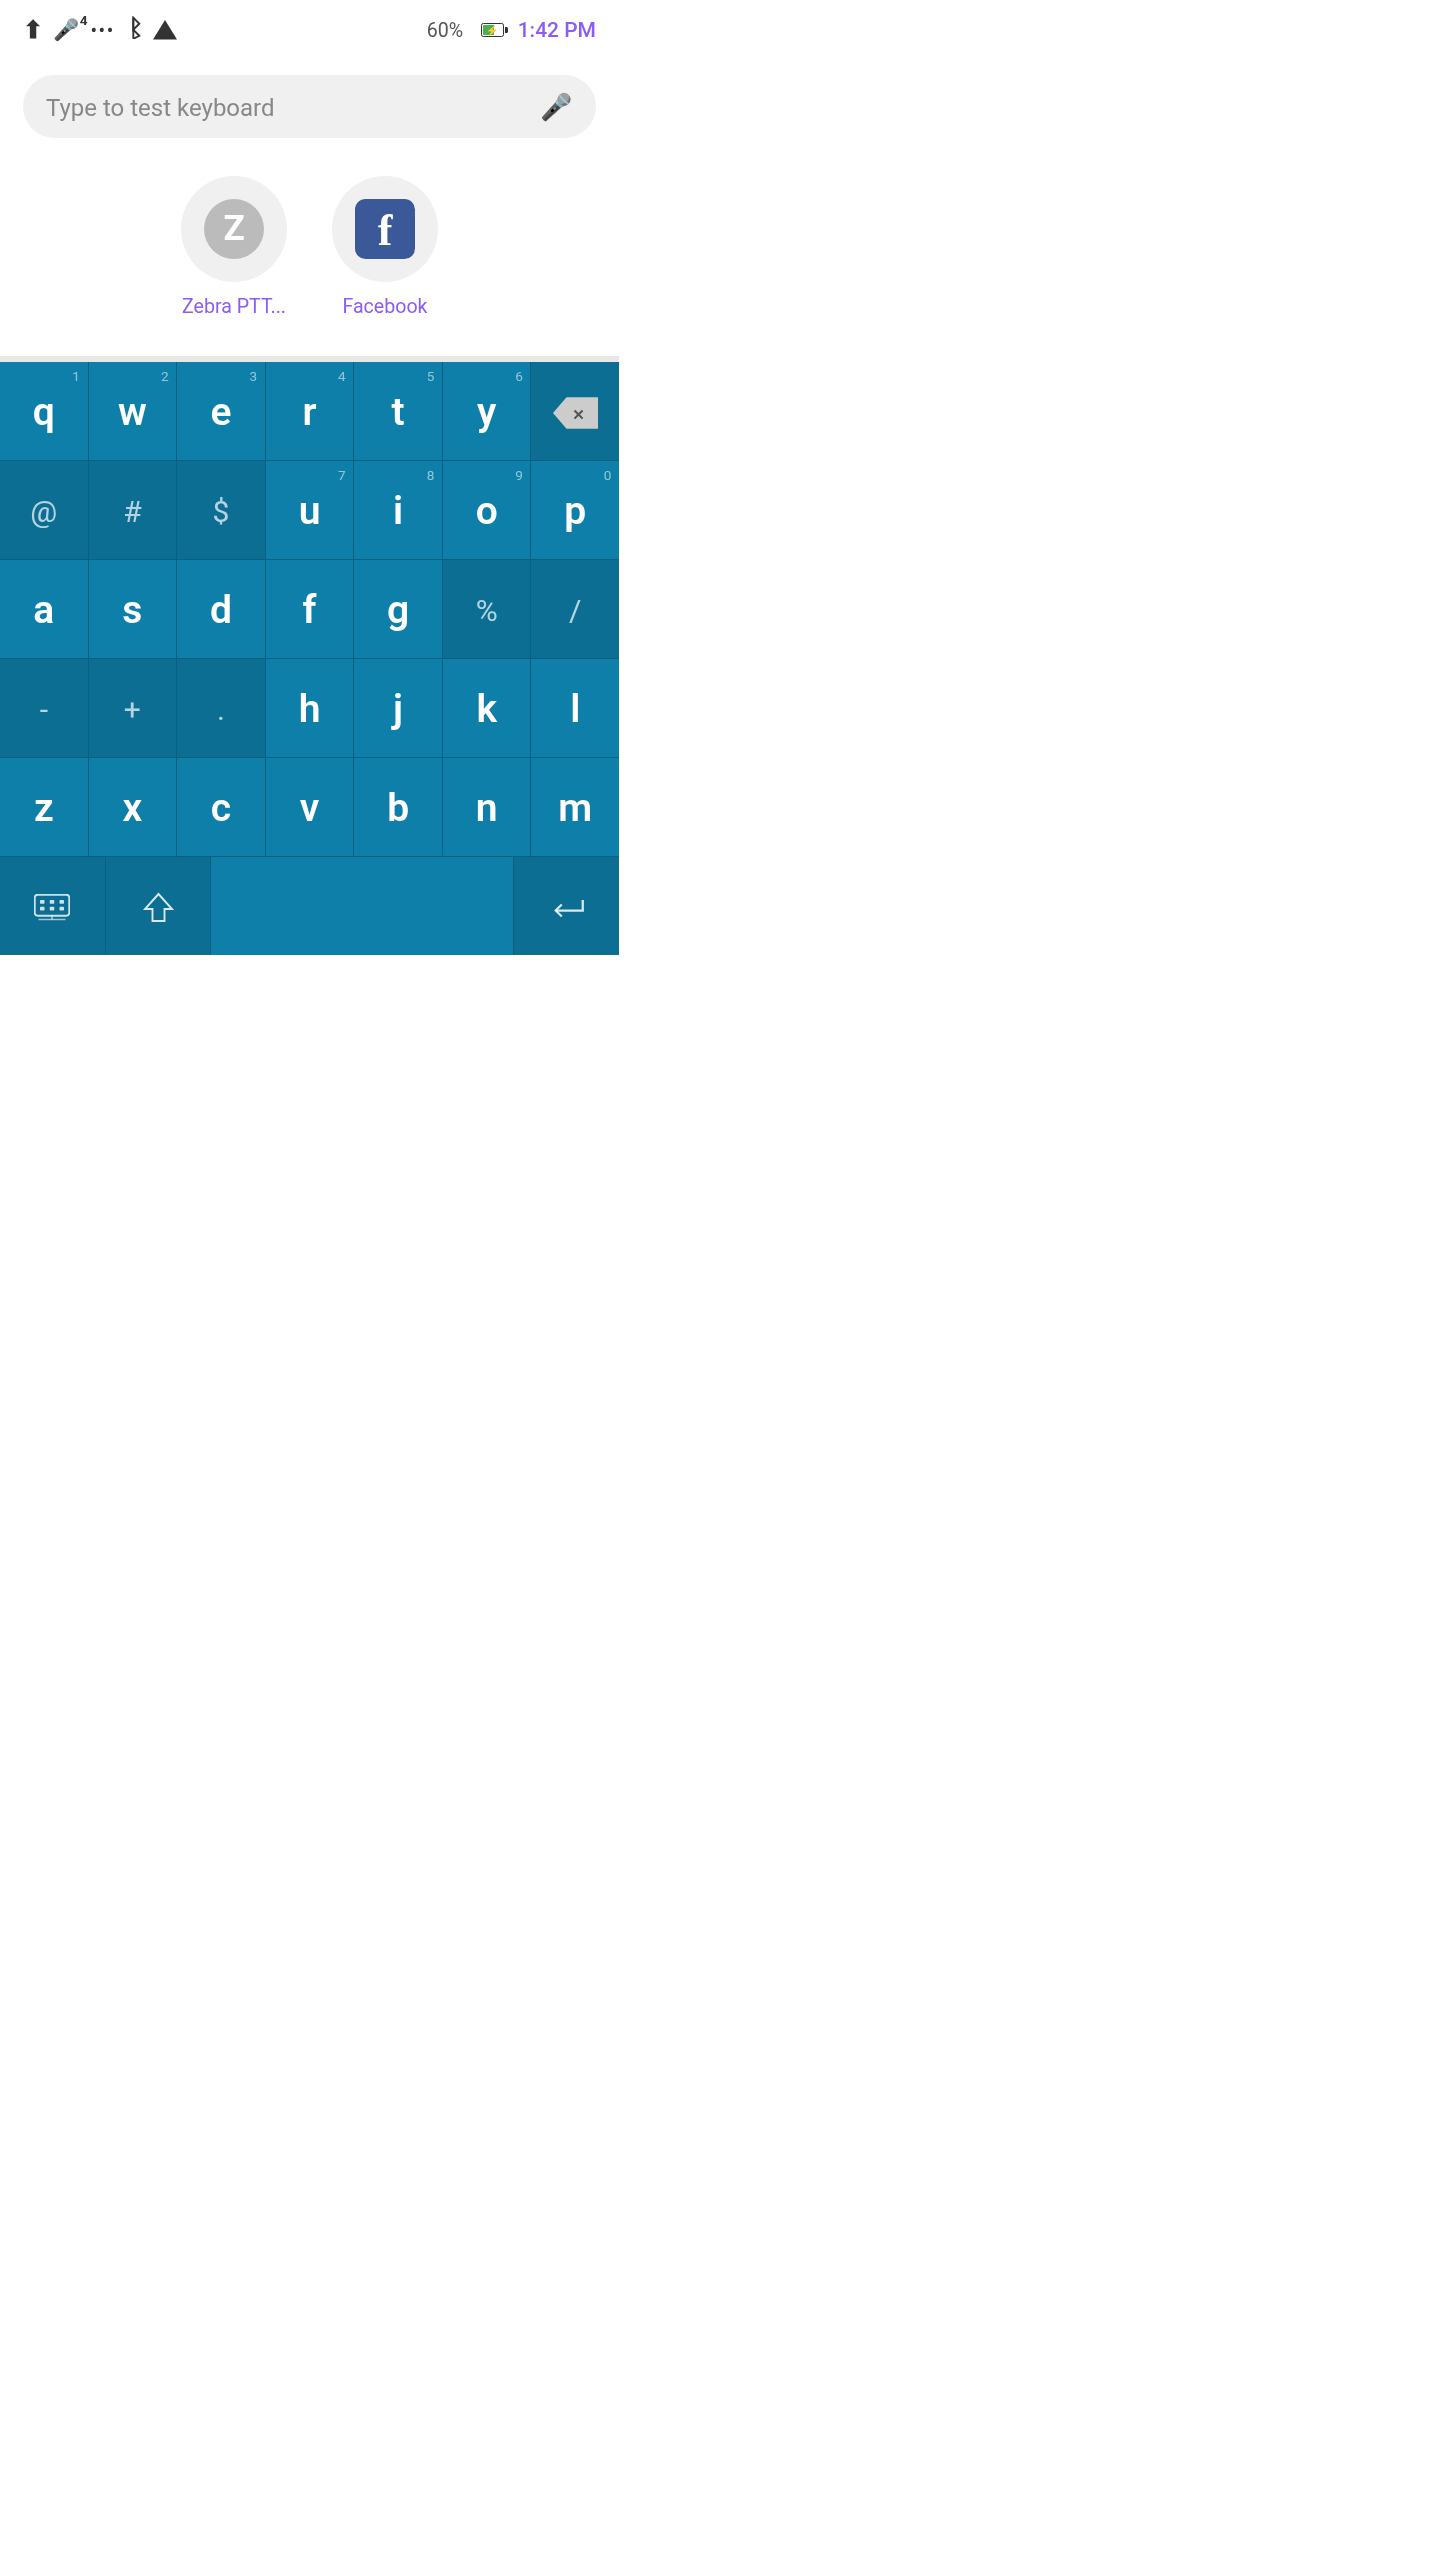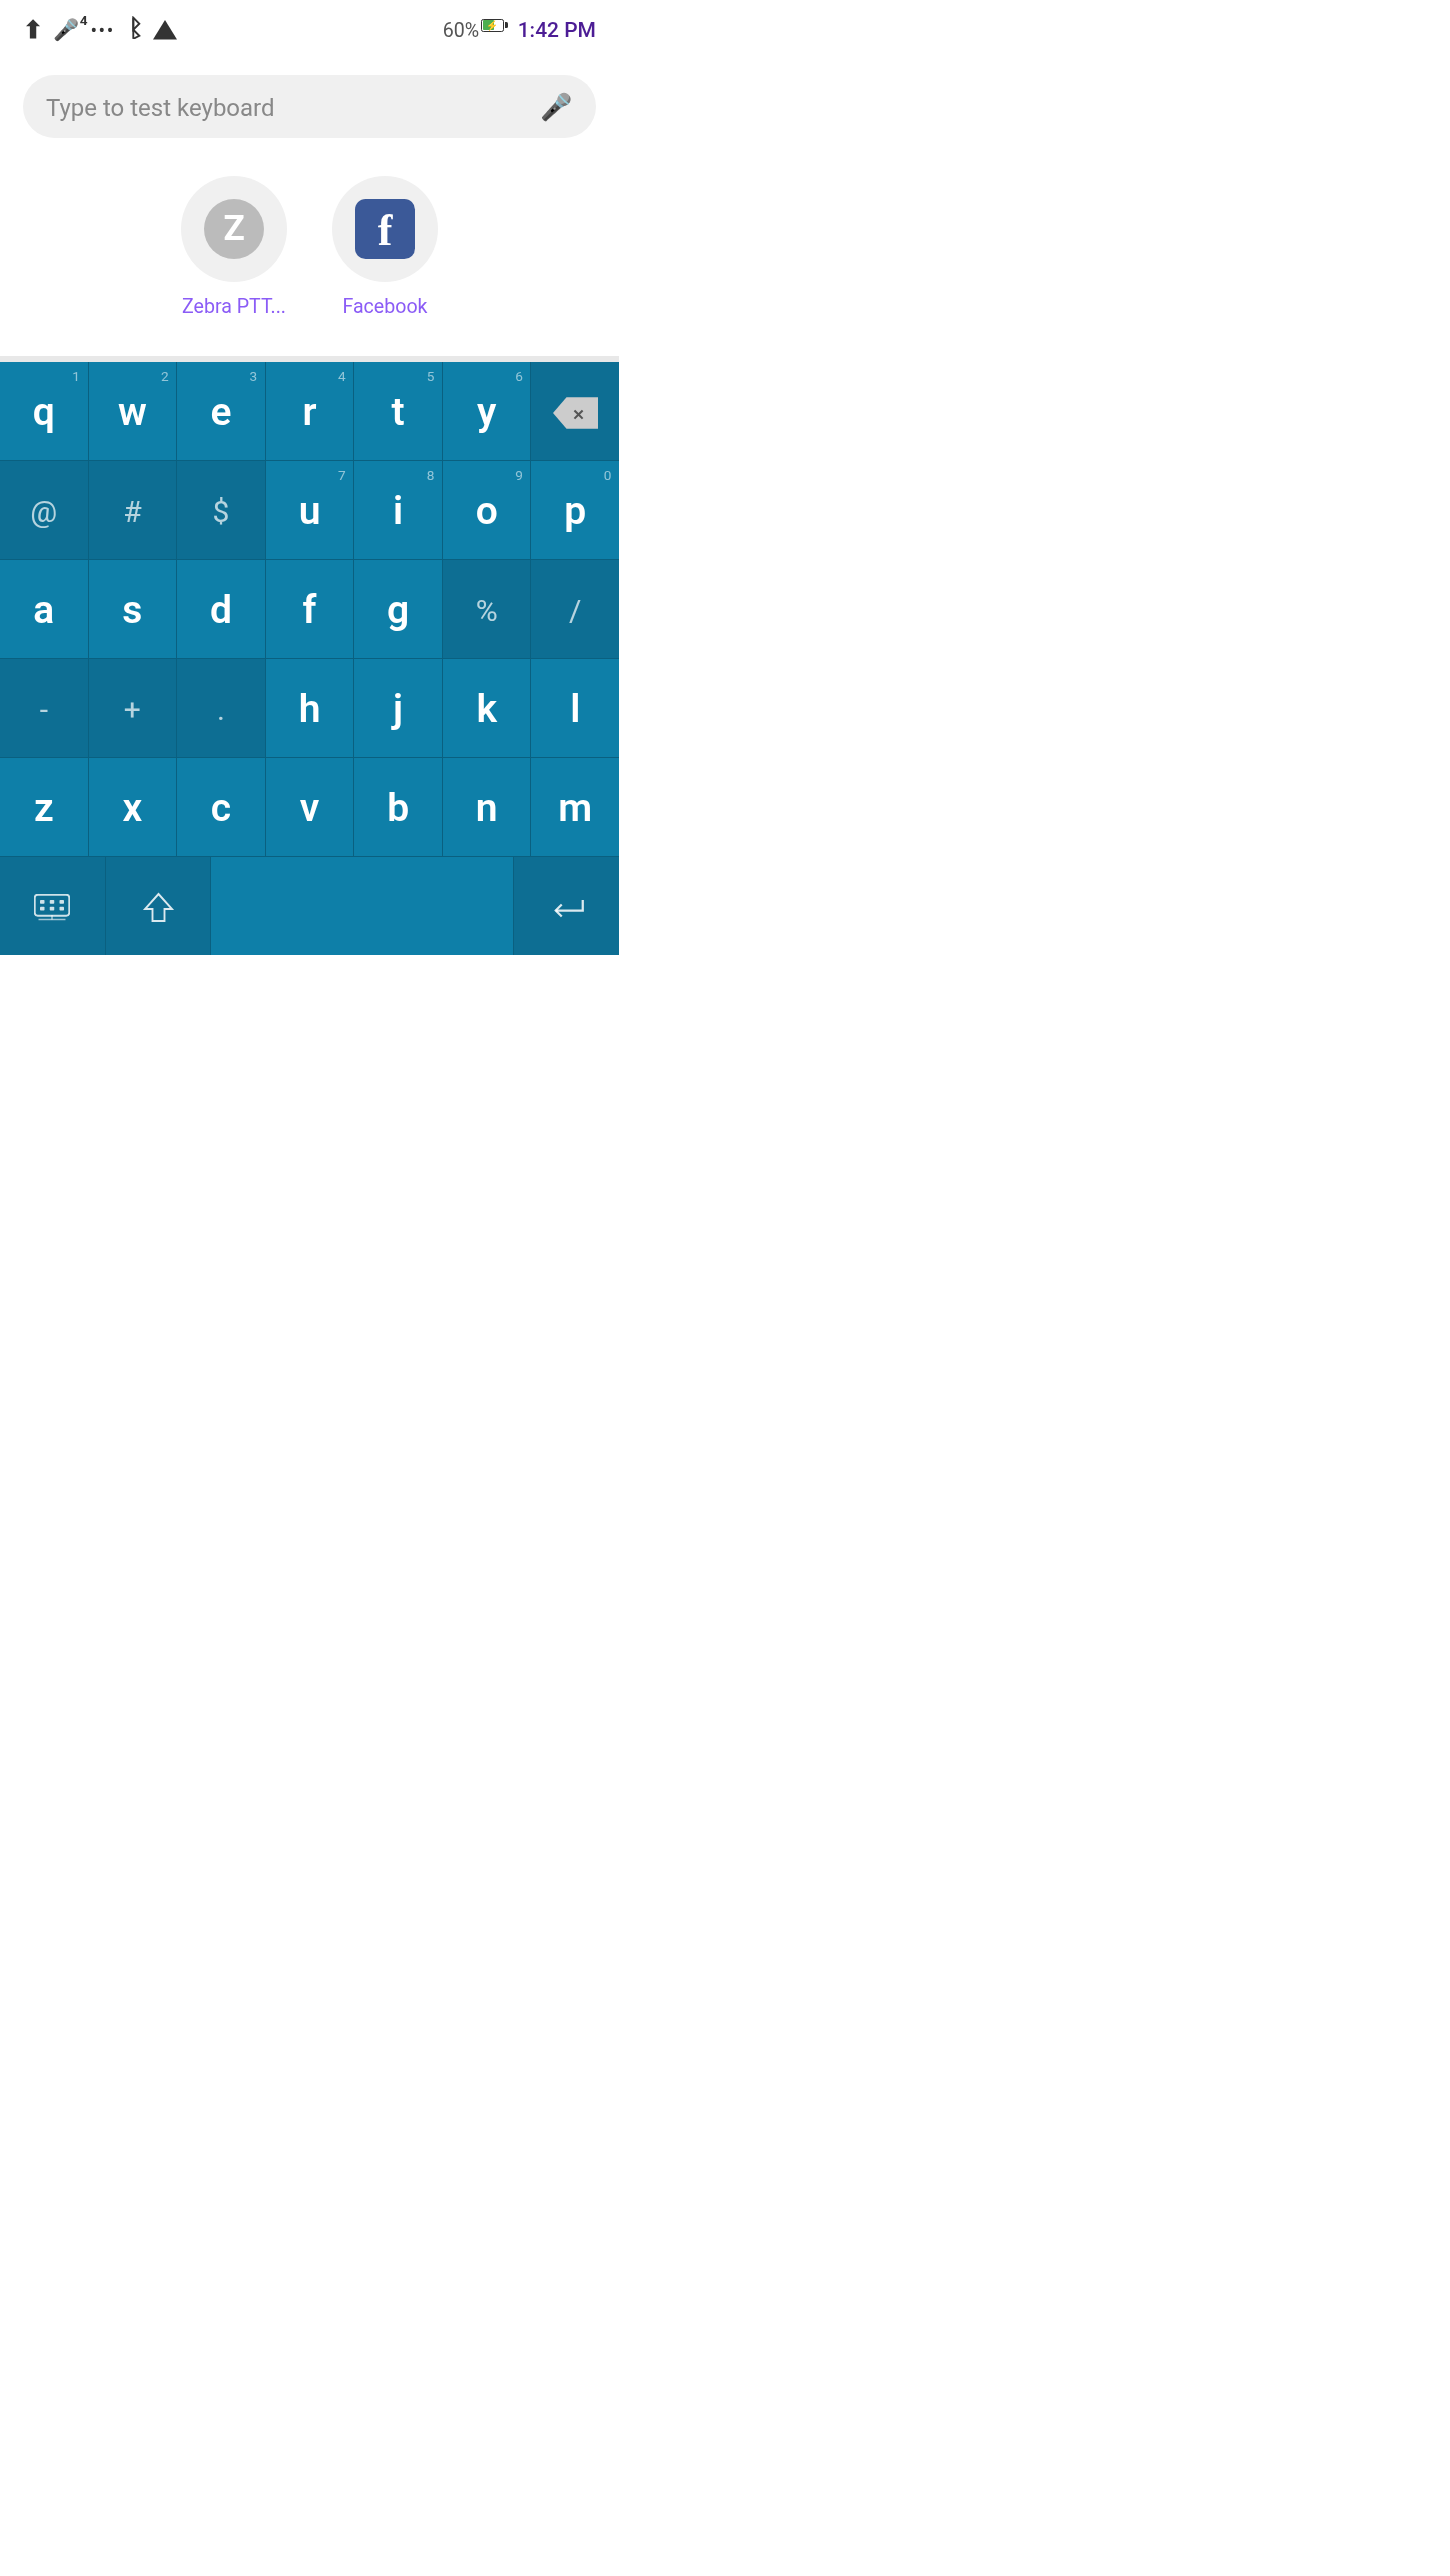--- a/index.html
+++ b/index.html
@@ -61,22 +61,22 @@
       font-size: 21px;
       color: #333;
     }
     .wifi-icon {
       width: 24px;
       height: 19.6px;
       display: inline-block;
     }
     .battery-wrap {
       display: flex;
-      align-items: flex-start;
-      gap: 2px;
+      align-items: center;
+      gap: 18px;
     }
     .battery-pct {
       font-size: 19.6px;
       color: #555;
     }
     .battery-icon {
       display: inline-block;
       width: 23px;
       height: 13.6px;
       border: 1.9px solid #333;
@@ -109,21 +109,21 @@
       left: 50%;
       top: 50%;
       transform: translate(-50%, -50%);
       font-size: 9.8px;
       color: #fff;
       font-weight: bold;
     }
     .time-text {
       font-size: 21px;
       font-weight: 500;
-      color: #4c1d95;
+      color: #8b5cf6;
     }
 
     
     .search-area {
       width: 100%;
       padding: 15px 23px 7.6px;
       background: #fff;
     }
     .search-bar {
       background: #f0f0f0;

